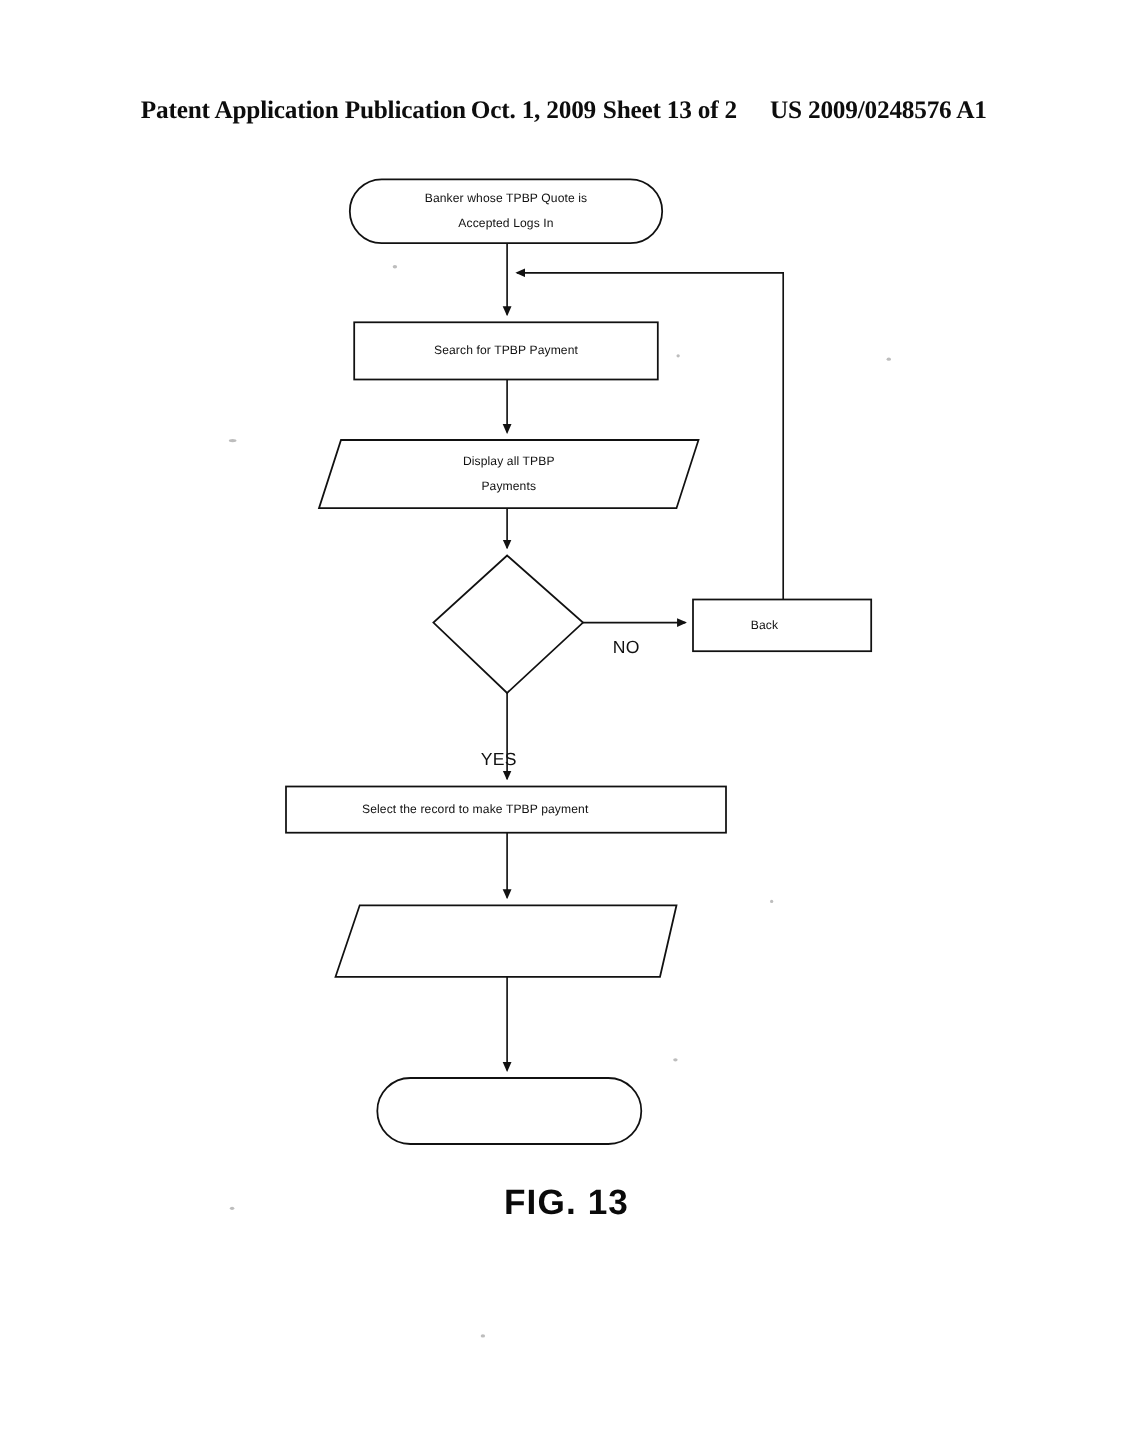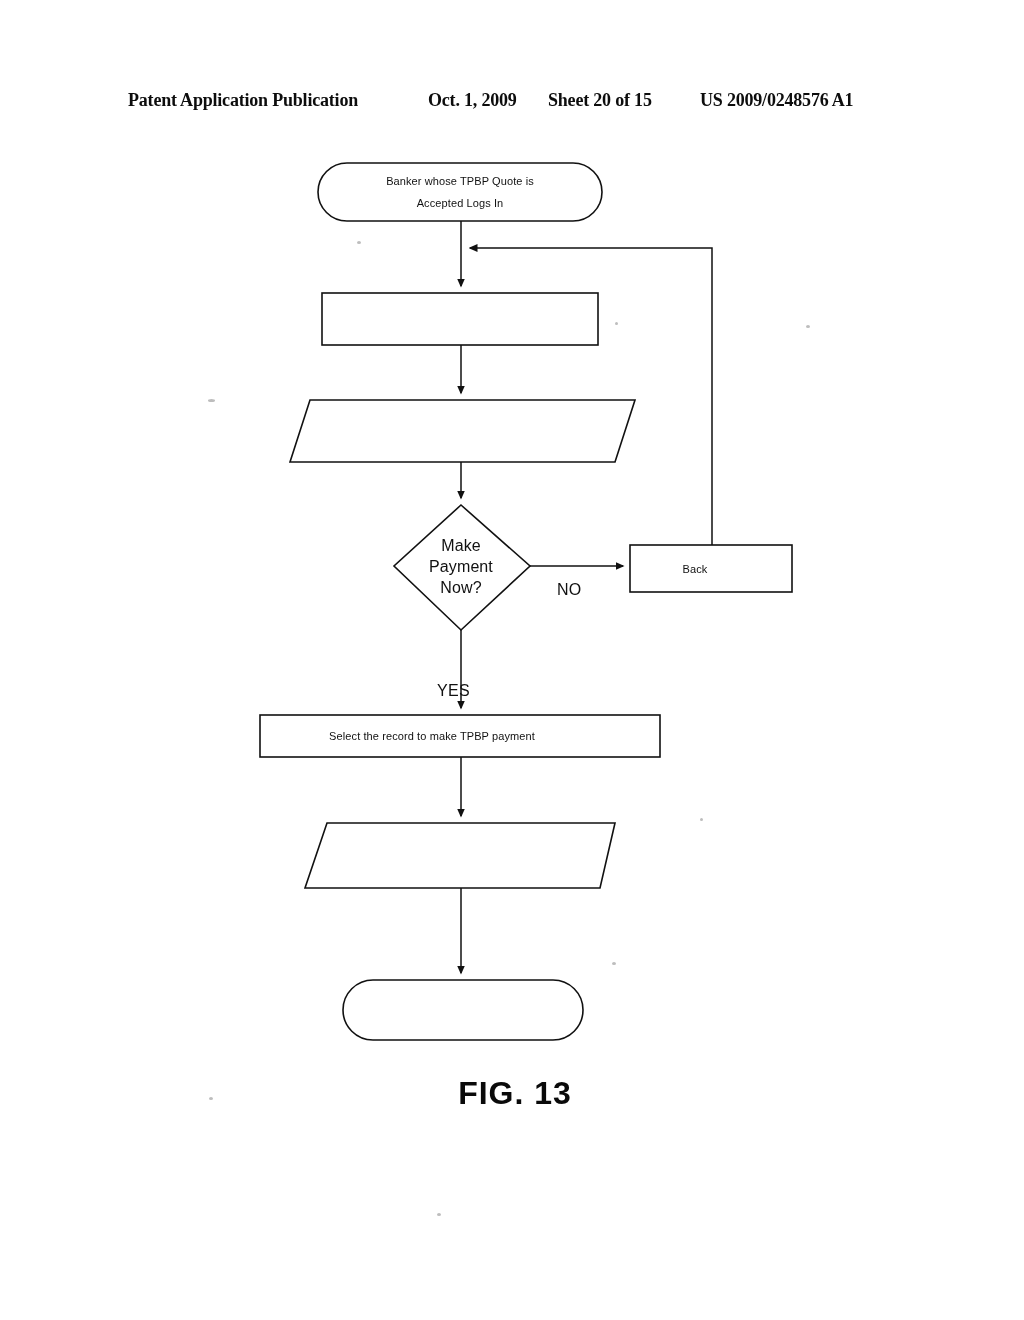--- a/index.html
+++ b/index.html
@@ -20,21 +20,21 @@
   #patent-header {
     position: absolute;
     top: 84px;
     left: 0;
     width: 936px;
     height: 32px;
     display: flex;
     align-items: center;
     font-family: "Liberation Serif", serif;
     font-weight: bold;
-    font-size: 18px;
+    font-size: 23px;
     letter-spacing: -0.2px;
     color: #0d0d0d;
   }
   #patent-header .hdr-pub {
     position: absolute;
     left: 128px;
   }
   #patent-header .hdr-date {
     position: absolute;
     left: 428px;
@@ -119,21 +119,21 @@
     background: #bdbdbd;
     border-radius: 50%;
   }
 </style>
 </head>
 <body>
 
 <div id="patent-header">
   <span class="hdr-pub">Patent Application Publication</span>
   <span class="hdr-date">Oct. 1, 2009</span>
-  <span class="hdr-sheet">Sheet 20 of 15</span>
+  <span class="hdr-sheet">Sheet 13 of 2</span>
   <span class="hdr-number">US 2009/0248576 A1</span>
 </div>
 
 <div id="figure-area">
 
   <svg id="flow-svg" width="1024" height="1320" viewBox="0 0 1024 1320">
     <defs>
       <marker id="arrowhead" markerWidth="9" markerHeight="9" refX="7.5" refY="4" orient="auto" markerUnits="userSpaceOnUse">
         <path d="M0,0 L9,4 L0,8 z" fill="#111111"></path>
       </marker>
@@ -171,25 +171,25 @@
     <path d="M712,545 L712,248 L470,248" fill="none" stroke="#111111" stroke-width="1.5" marker-end="url(#arrowhead-left)"></path>
 
     <line x1="461" y1="757" x2="461" y2="816" stroke="#111111" stroke-width="1.5" marker-end="url(#arrowhead)"></line>
 
     <line x1="461" y1="888" x2="461" y2="973" stroke="#111111" stroke-width="1.5" marker-end="url(#arrowhead)"></line>
   </svg>
 
   <div class="node-text" id="txt-start">Banker whose TPBP Quote is
 Accepted Logs In</div>
 
-
-
-  <div class="node-text" id="txt-decision">Make
-Payment
-Now?</div>
+  <div class="node-text" id="txt-search">Search for TPBP Payment</div>
+
+  <div class="node-text" id="txt-display">Display all TPBP
+Payments</div>
+
 
   <div class="node-text" id="txt-back">Back</div>
 
   <div class="node-text" id="txt-select">Select the record to make TPBP payment</div>
 
 
 
   <div class="edge-label" id="lbl-no">NO</div>
 
   <div class="edge-label" id="lbl-yes">YES</div>

